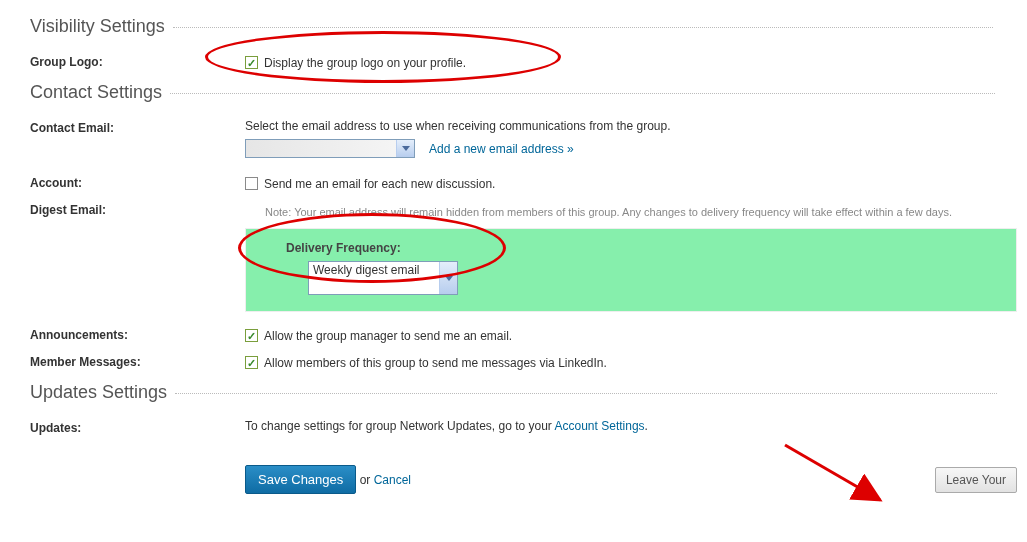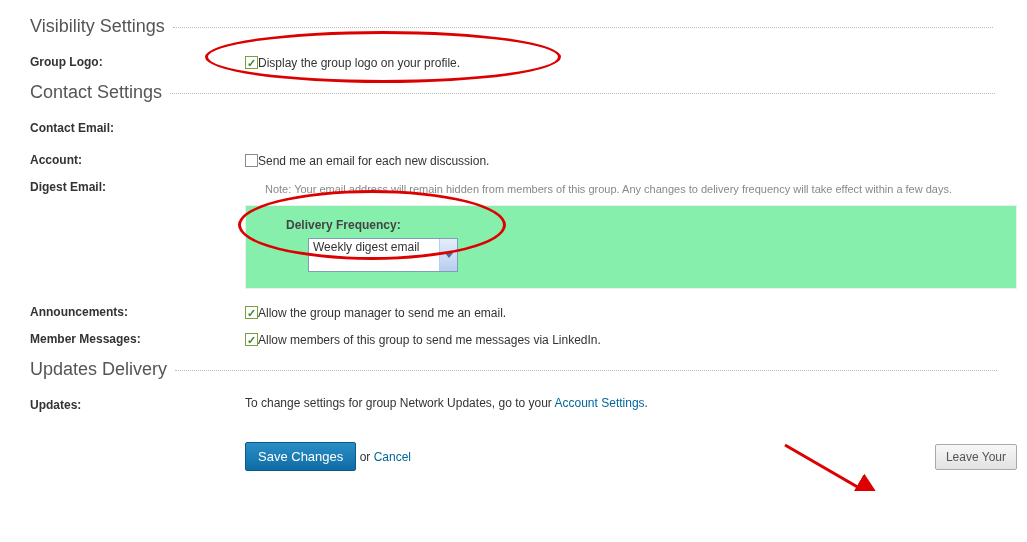--- a/index.html
+++ b/index.html
@@ -43,20 +43,21 @@
     color: #333;
     padding-top: 2px;
   }
   .control-col {
     flex: 1;
     color: #333;
   }
   .cb-line {
     display: flex;
     align-items: center;
+    gap: 6px;
     line-height: 18px;
   }
   .checkbox {
     width: 13px;
     height: 13px;
     border: 1px solid #7a9e3c;
     background: #fff;
     display: inline-flex;
     align-items: center;
     justify-content: center;
@@ -187,20 +188,30 @@
       </div>
       <div class="annot-ellipse" style="left:-40px; top:-22px; width:350px; height:46px;"></div>
     </div>
   </div>
 
   <h2 class="section-header">
     <span>Contact Settings</span><span class="dots" style="width:825px;"></span>
   </h2>
   <div class="row">
     <div class="label-col">Contact Email:</div>
+    <div class="control-col">
+      <div style="margin-bottom:6px;">Select the email address to use when receiving communications from the group.</div>
+      <div style="display:flex; align-items:center; gap:14px;">
+        <div class="select faded">
+          <span class="sel-text"></span>
+          <span class="sel-btn"></span>
+        </div>
+        <span class="link">Add a new email address »</span>
+      </div>
+    </div>
   </div>
 
   <div class="row" style="margin-top:8px;">
     <div class="label-col">Account:</div>
     <div class="control-col">
       <div class="cb-line">
         <span class="checkbox unchecked"></span>
         <span>Send me an email for each new discussion.</span>
       </div>
     </div>
@@ -238,21 +249,21 @@
     <div class="label-col">Member Messages:</div>
     <div class="control-col">
       <div class="cb-line">
         <span class="checkbox checked"></span>
         <span>Allow members of this group to send me messages via LinkedIn.</span>
       </div>
     </div>
   </div>
 
   <h2 class="section-header">
-    <span>Updates Delivery</span><span class="dots" style="width:822px;"></span>
+    <span>Updates Settings</span><span class="dots" style="width:822px;"></span>
   </h2>
   <div class="row">
     <div class="label-col">Updates:</div>
     <div class="control-col">
       <span>To change settings for group Network Updates, go to your </span><span class="link">Account Settings</span><span>.</span>
     </div>
   </div>
 
   <div class="footer-row">
     <div>

